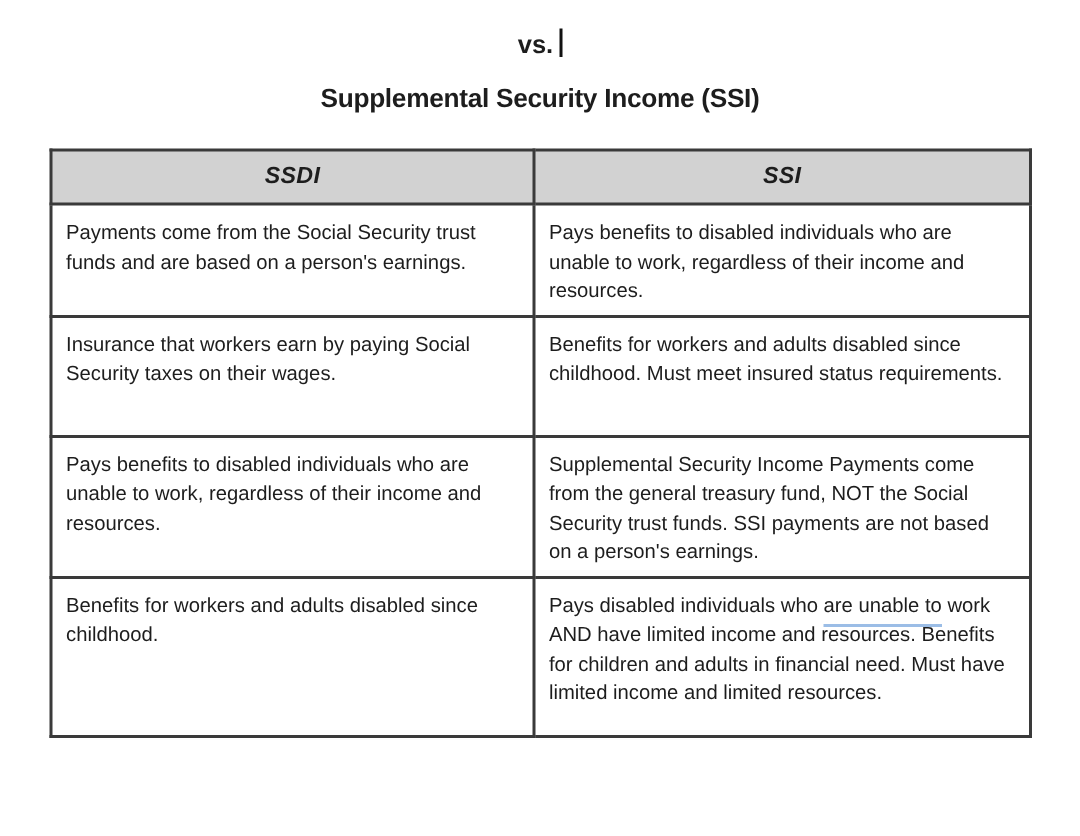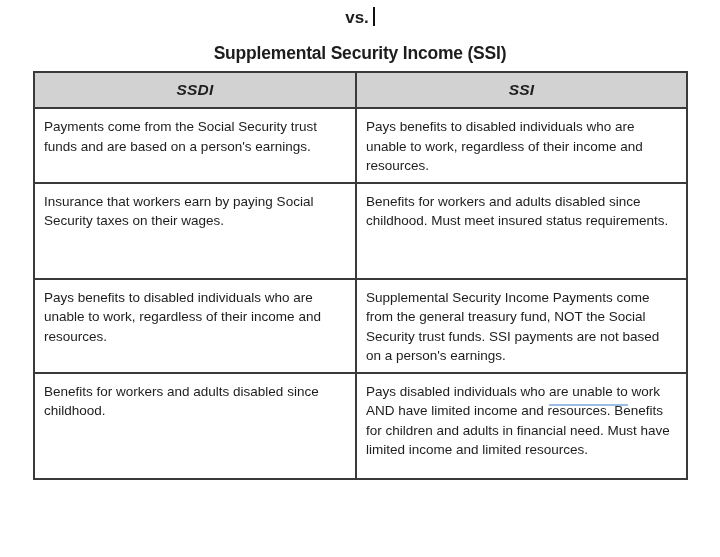--- a/index.html
+++ b/index.html
@@ -18,28 +18,28 @@
   .page{width:720px;height:557px;background:#ffffff;}
   .title-block{text-align:center;}
   .title-line1{
     margin-top:18px;
     font-size:18.5px;
     font-weight:bold;
     line-height:22px;
     letter-spacing:-0.2px;
   }
   .title-line2{
-    margin-top:7px;
+    margin-top:19px;
     font-size:17px;
     font-weight:bold;
     line-height:22px;
   }
   .title-line3{
     margin-top:13px;
-    margin-bottom:7px;
+    margin-bottom:23px;
     font-size:17.5px;
     font-weight:bold;
     line-height:22px;
     letter-spacing:-0.2px;
   }
   .cursor{
     display:inline-block;
     width:2px;
     height:19px;
     background:#111;
@@ -69,21 +69,21 @@
   table.compare col.c1{width:49.3%;}
   table.compare col.c2{width:50.7%;}
   table.compare td{
     vertical-align:top;
     padding:8px 10px 6px 9px;
     font-size:13.5px;
     line-height:19.5px;
     background:#ffffff;
   }
   tr.r1{height:64px;}
-  tr.r2{height:96px;}
+  tr.r2{height:80px;}
   tr.r3{height:93px;}
   tr.r4{height:106px;}
   .suggest-underline{
     border-bottom:2px solid var(--underline);
     padding-bottom:5px;
   }
 </style>
 </head>
 <body>
 

